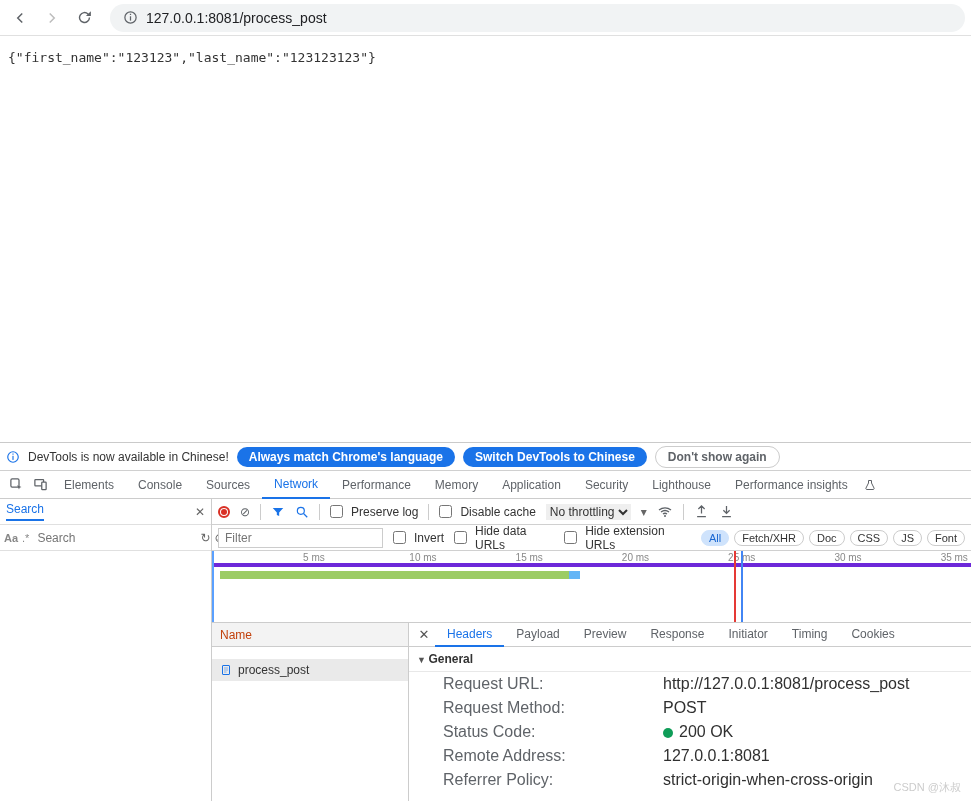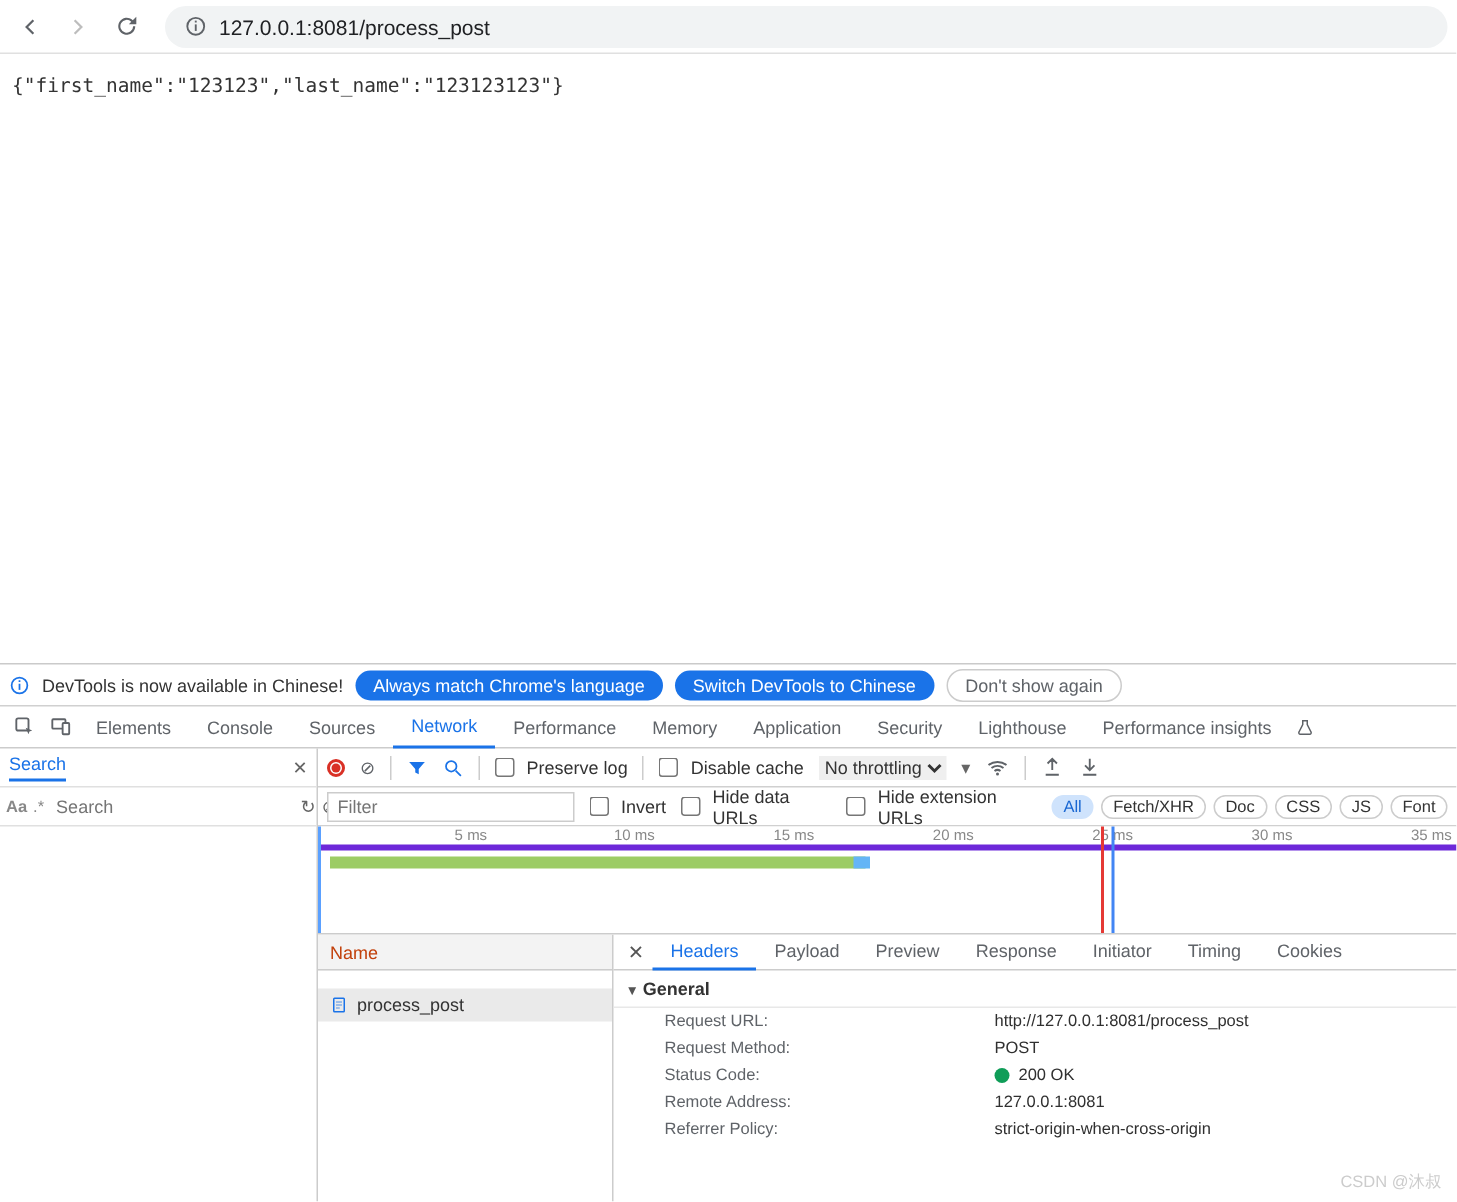--- a/index.html
+++ b/index.html
@@ -15,21 +15,21 @@
 
 
 .page-content { padding: 14px 8px; font-family: monospace; font-size: 13px; }
 
 
 .devtools { position: absolute; bottom: 0; left: 0; right: 0; border-top: 1px solid #cacaca; background: #fff; }
 
 
 .info-bar { height: 28px; display: flex; align-items: center; padding: 0 6px; gap: 8px; border-bottom: 1px solid #d0d0d0; font-size: 12px; }
 .info-bar .info-circle { color: #1a73e8; }
-.pill { border-radius: 12px; padding: 3px 12px; font-size: 12px; cursor: pointer; }
+.pill { border-radius: 12px; padding: 3px 12px; font-size: 12px; cursor: pointer; font-weight: bold; }
 .pill.blue { background: #1a73e8; color: #fff; }
 .pill.outline { border: 1px solid #ccc; color: #5f6368; background: #fff; }
 
 
 .main-tabs { height: 28px; display: flex; align-items: center; border-bottom: 1px solid #ccc; gap: 0; padding-left: 4px; }
 .tool-icon { width: 24px; height: 26px; display: flex; align-items: center; justify-content: center; color: #5f6368; cursor: pointer; }
 .main-tab { padding: 6px 12px; color: #5f6368; cursor: pointer; font-size: 12px; }
 .main-tab.active { color: #1a73e8; border-bottom: 2px solid #1a73e8; }
 .flask-icon { margin-left: 4px; }
 
@@ -86,21 +86,21 @@
 
 
 .detail { flex: 1; display: flex; flex-direction: column; }
 .detail-tabs { height: 24px; display: flex; align-items: center; border-bottom: 1px solid #ccc; gap: 0; padding-left: 4px; }
 .close-x { width: 22px; text-align: center; color: #555; cursor: pointer; font-size: 13px; }
 .dtab { padding: 4px 12px; color: #5f6368; cursor: pointer; font-size: 12px; }
 .dtab.active { color: #1a73e8; border-bottom: 2px solid #1a73e8; }
 
 .section-head { padding: 5px 8px; font-size: 12px; font-weight: bold; color: #333; border-bottom: 1px solid #e8e8e8; }
 .section-head::before { content: "▼ "; font-size: 9px; color: #555; }
-.kv-row { display: flex; padding: 3px 0 3px 34px; font-size: 11px; }
+.kv-row { display: flex; padding: 3px 0 3px 34px; font-size: 16px; }
 .kv-key { width: 220px; color: #5f6368; }
 .kv-val { color: #303030; }
 .status-dot { width: 10px; height: 10px; background: #0f9d58; border-radius: 50%; display: inline-block; margin-right: 6px; vertical-align: middle; }
 
 .watermark { position: absolute; bottom: 6px; right: 10px; font-size: 11px; color: #ccc; }
 
 svg { display: block; }
 </style>
 </head>
 <body>

